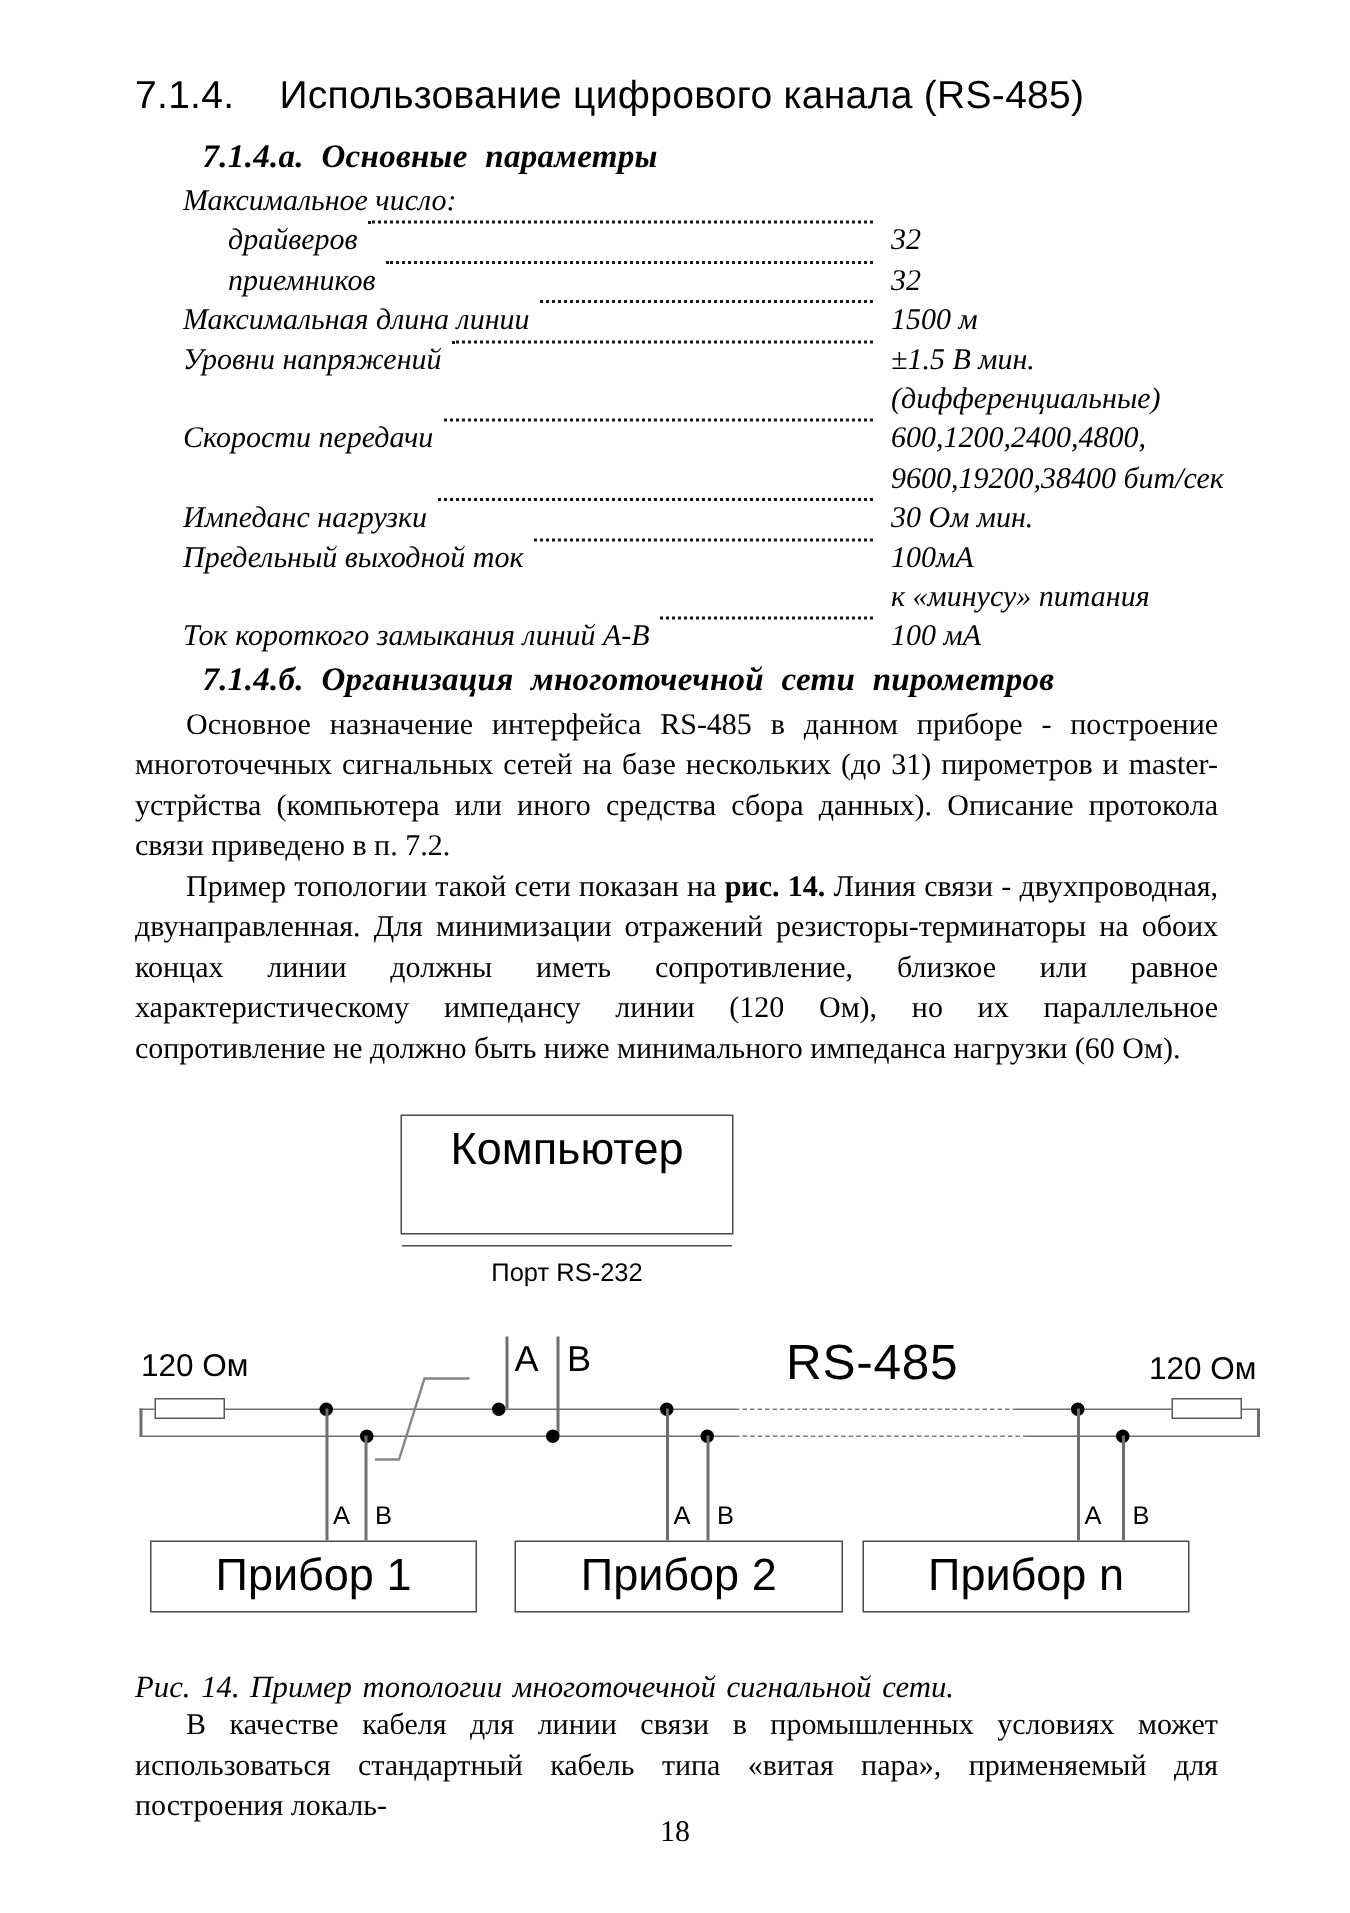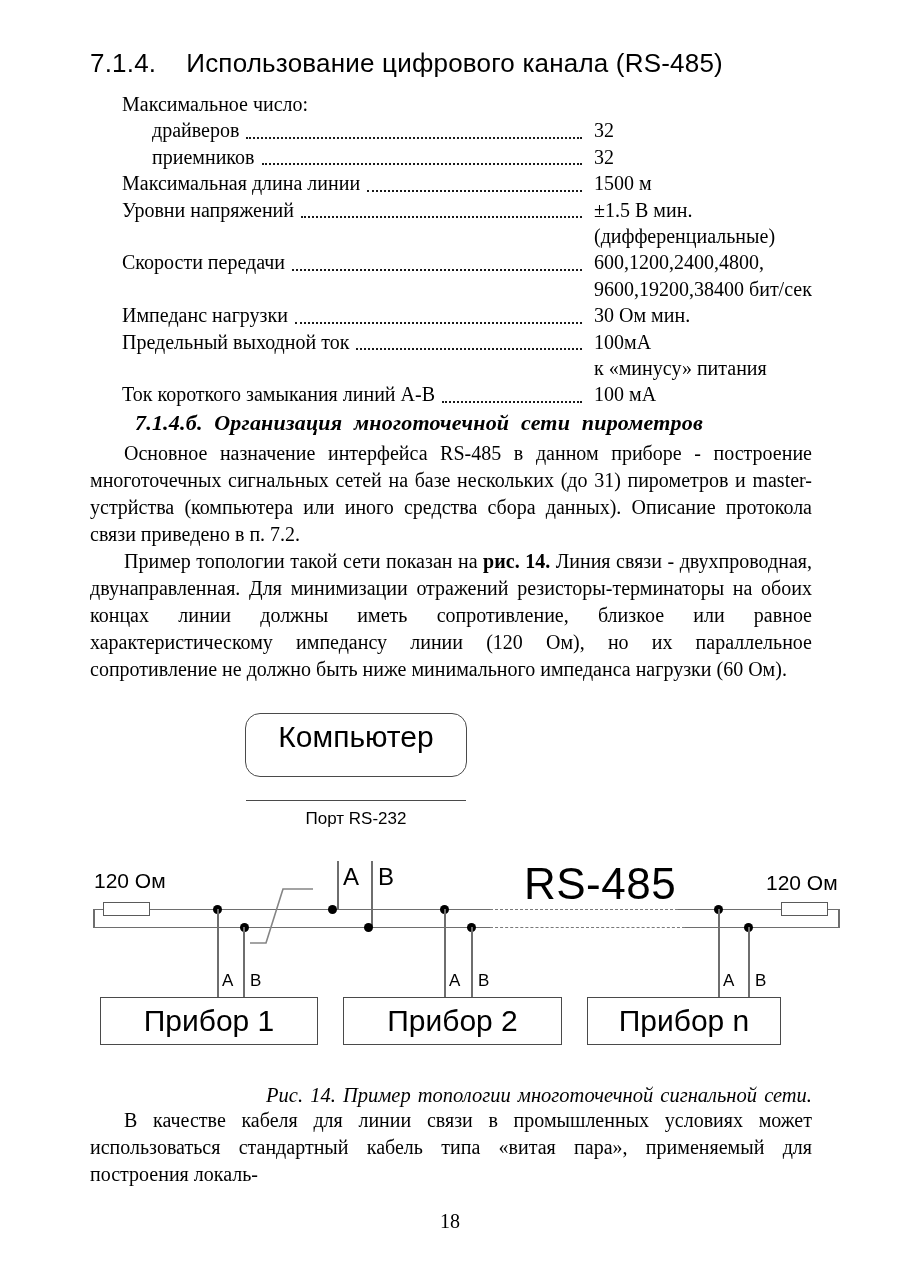--- a/index.html
+++ b/index.html
@@ -16,21 +16,21 @@
     font-family:"Liberation Sans", sans-serif;
     font-size:26px; font-weight:400; margin:0 0 12px 0; letter-spacing:0.2px;
   }
   .h2 {
     font-size:22px; font-weight:700; font-style:italic;
     margin:2px 0 4px 45px; word-spacing:6px; letter-spacing:0.2px;
   }
 
   
   .plist { font-size:20px; line-height:26.4px; }
-  .prow { display:flex; align-items:flex-end; }
+  .prow { display:flex; align-items:flex-start;font-style:italic; }
   .plabel { white-space:nowrap; }
   .lvl1 { padding-left:32px; }
   .lvl2 { padding-left:62px; }
   .leader { flex:1; border-bottom:2px dotted #1a1a1a; margin:0 12px 5px 7px; }
   .spacer { flex:1; }
   .pvalue { width:218px; white-space:nowrap; }
 
   
   .para {
     font-size:20px; line-height:27px; margin:0;
@@ -52,45 +52,46 @@
   .adapter-inner { display:flex; flex-direction:column; justify-content:center; height:100%;
                    font-size:15.5px; line-height:19px; }
   .devbox { line-height:45px; font-size:30px; }
   .wire { position:absolute; background:#6e6e6e; }
   .dashwire { position:absolute; height:0; border-top:1.5px dashed #7a7a7a; }
   .dot { position:absolute; width:9px; height:9px; border-radius:50%; background:#000; }
   .dlabel { position:absolute; white-space:nowrap; }
   .ab-big { font-size:24px; }
   .ab-small { font-size:17px; }
   .term-label { font-size:21px; }
-  .bus-label { font-size:44px; letter-spacing:0.5px; }
+  .bus-label { font-size:33px; letter-spacing:0.5px; }
   .resistor { position:absolute; box-sizing:border-box; border:1.4px solid #5a5a5a; background:#fff; }
   .breakmark { position:absolute; }
 
   
   .caption {
-    text-align:right; font-style:italic; font-size:20.5px;
+    text-align:left; font-style:italic; font-size:20.5px;
     margin:8px 0 0 0; word-spacing:2px;
   }
   .pagenum {
     position:absolute; left:0; right:0; bottom:42px;
     text-align:center; font-size:20px;
   }
 </style>
 </head>
 <body>
 
 <div class="page">
   <div class="content">
 
     <div class="h1">
       <span>7.1.4.</span>
       <span>Использование цифрового канала (RS-485)</span>
     </div>
 
+    <div class="h2">7.1.4.а. Основные параметры</div>
 
     <div class="plist">
       <div class="prow">
         <span class="plabel lvl1">Максимальное число:</span>
         <span class="spacer"></span>
         <span class="pvalue"></span>
       </div>
       <div class="prow">
         <span class="plabel lvl2">драйверов</span>
         <span class="leader"></span>
@@ -149,21 +150,21 @@
     </div>
 
     <div class="h2">7.1.4.б. Организация многоточечной сети пирометров</div>
 
     <p class="para"><span>Основное назначение интерфейса RS-485 в данном приборе - построение многоточечных сигнальных сетей на базе нескольких (до 31) пирометров и master-устрйства (компьютера или иного средства сбора данных). Описание протокола связи приведено в п. 7.2.</span></p>
 
     <p class="para"><span>Пример топологии такой сети показан на </span><span class="bold">рис. 14.</span><span> Линия связи - двухпроводная, двунаправленная. Для минимизации отражений резисторы-терминаторы на обоих концах линии должны иметь сопротивление, близкое или равное характеристическому импедансу линии (120 Ом), но их параллельное сопротивление не должно быть ниже минимального импеданса нагрузки (60 Ом).</span></p>
 
     <div class="diagram">
 
-      <div class="dbox" style="left:245px; top:30px; width:222px; height:64px;border-radius:15px;">
+      <div class="dbox" style="left:267px; top:30px; width:222px; height:80px;">
         <div class="computer-title">Компьютер</div>
         <div class="computer-port">Порт RS-232</div>
       </div>
 
 
       <div class="wire" style="left:337px; top:178px; width:1.5px; height:48px;"></div>
       <div class="wire" style="left:371px; top:178px; width:1.5px; height:66px;"></div>
       <span class="dlabel ab-big" style="left:343px; top:180px;">A</span>
       <span class="dlabel ab-big" style="left:378px; top:180px;">B</span>
 
@@ -209,21 +210,21 @@
       <span class="dlabel ab-small" style="left:449px; top:288px;">A</span>
       <span class="dlabel ab-small" style="left:478px; top:288px;">B</span>
 
       <div class="wire" style="left:718px; top:226px; width:1.5px; height:88px;"></div>
       <div class="wire" style="left:748px; top:244px; width:1.5px; height:70px;"></div>
       <span class="dlabel ab-small" style="left:723px; top:288px;">A</span>
       <span class="dlabel ab-small" style="left:755px; top:288px;">B</span>
 
       <div class="dbox devbox" style="left:100px; top:314px; width:218px; height:48px;">Прибор 1</div>
       <div class="dbox devbox" style="left:343px; top:314px; width:219px; height:48px;">Прибор 2</div>
-      <div class="dbox devbox" style="left:587px; top:314px; width:194px; height:48px;">Прибор n</div>
+      <div class="dbox devbox" style="left:575px; top:314px; width:218px; height:48px;">Прибор n</div>
 
     </div>
 
     <div class="caption">Рис. 14.  Пример топологии многоточечной сигнальной сети.</div>
 
     <p class="para"><span>В качестве кабеля для линии связи в промышленных условиях может использоваться стандартный кабель типа «витая пара», применяемый для построения локаль-</span></p>
 
   </div>
 
   <div class="pagenum">18</div>

